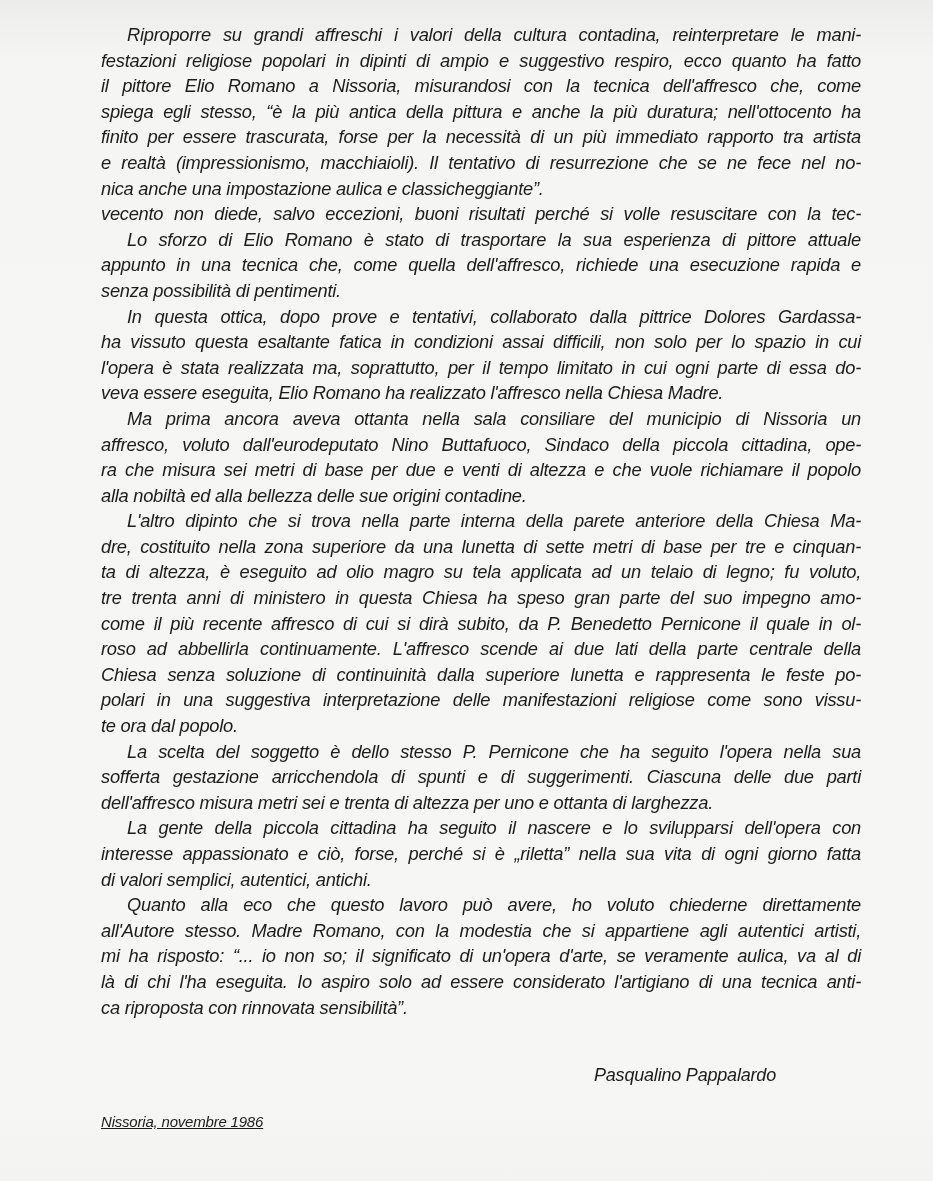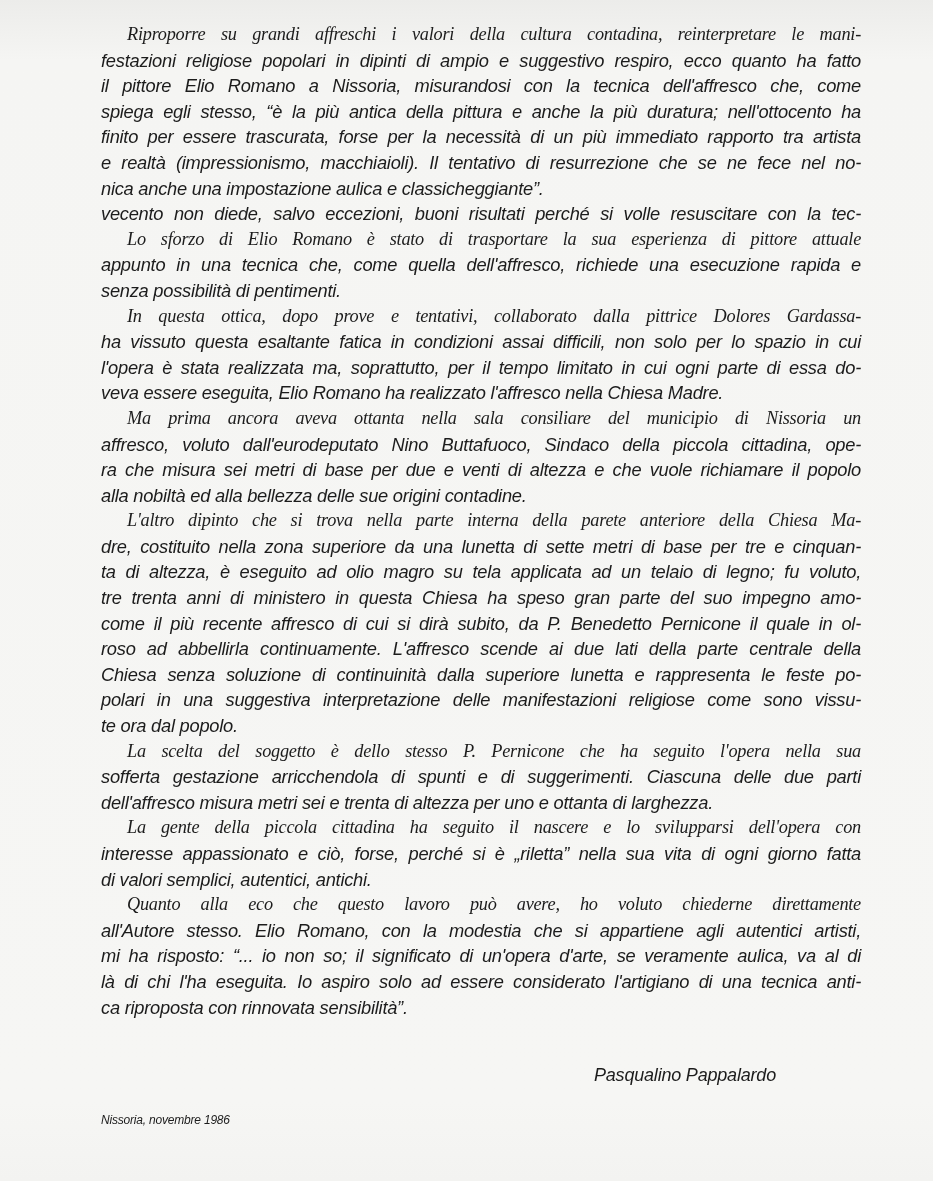--- a/index.html
+++ b/index.html
@@ -28,37 +28,38 @@
       display: block;
       height: 25.6px;
       line-height: 25.6px;
       font-style: italic;
       font-size: 18.3px;
       white-space: nowrap;
       text-align: justify;
       text-align-last: justify;
       letter-spacing: -0.25px;
     }
-    .line.indent { padding-left: 26px; font-family: Liberation Serif, serif; }
+    .line.indent { padding-left: 26px; }
     .line.last { text-align-last: left; }
     .signature {
       position: absolute;
       left: 594px;
       top: 1065px;
       font-style: italic;
       font-size: 18px;
       letter-spacing: -0.2px;
     }
     .place-date {
       position: absolute;
       left: 101px;
       top: 1113px;
       font-style: italic;
-      font-size: 12px;
+      font-size: 15px;
       letter-spacing: -0.2px;
+      text-decoration: underline;
     }
   </style>
 </head>
 <body>
 
 <div class="page">
   <div class="text-block">
 
     <div>
       <span class="line indent">Riproporre su grandi affreschi i valori della cultura contadina, reinterpretare le mani-</span>
@@ -110,21 +111,21 @@
     </div>
 
     <div>
       <span class="line indent">La gente della piccola cittadina ha seguito il nascere e lo svilupparsi dell'opera con</span>
       <span class="line">interesse appassionato e ciò, forse, perché si è „riletta” nella sua vita di ogni giorno fatta</span>
       <span class="line last">di valori semplici, autentici, antichi.</span>
     </div>
 
     <div>
       <span class="line indent">Quanto alla eco che questo lavoro può avere, ho voluto chiederne direttamente</span>
-      <span class="line">all'Autore stesso. Elio Romano, con la modestia che si appartiene agli autentici artisti,</span>
+      <span class="line">all'Autore stesso. Madre Romano, con la modestia che si appartiene agli autentici artisti,</span>
       <span class="line">mi ha risposto: “... io non so; il significato di un'opera d'arte, se veramente aulica, va al di</span>
       <span class="line">là di chi l'ha eseguita. Io aspiro solo ad essere considerato l'artigiano di una tecnica anti-</span>
       <span class="line last">ca riproposta con rinnovata sensibilità”.</span>
     </div>
   </div>
 
   <div class="signature">Pasqualino Pappalardo</div>
   <div class="place-date">Nissoria, novembre 1986</div>
 </div>
 

